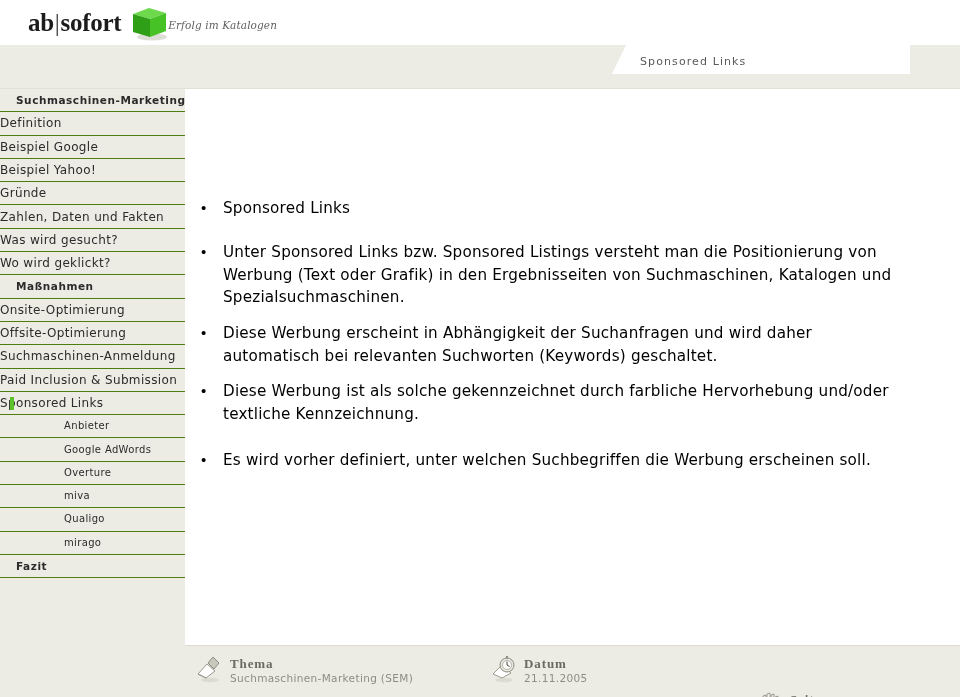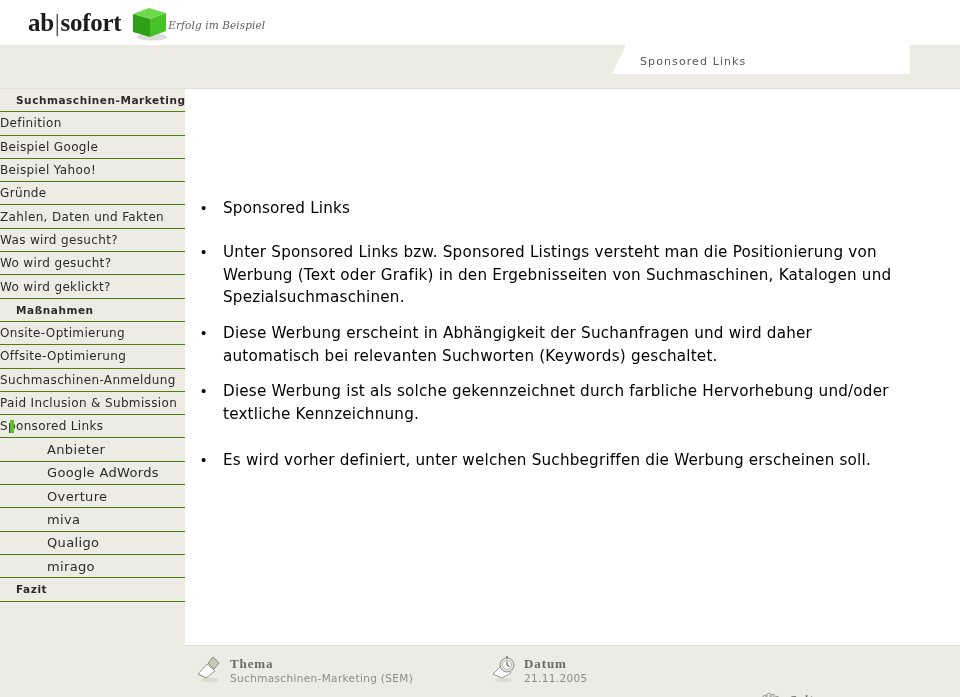--- a/index.html
+++ b/index.html
@@ -101,21 +101,21 @@
     border-bottom: 1px solid #4d7c0f;
     display: flex;
     align-items: center;
     color: #2b2b2b;
     white-space: nowrap;
     font-family: "DejaVu Sans", sans-serif;
   }
   .nav-item .lbl { line-height: 1; }
   .lvl0 { font-size: 10.5px; font-weight: bold; padding-left: 16px; letter-spacing: 0.55px; }
   .lvl1 { font-size: 12px; letter-spacing: 0.35px; }
-  .lvl2 { font-size: 13px; padding-left: 47px; letter-spacing: 0.35px; }
+  .lvl2 { font-size: 10px; padding-left: 64px; letter-spacing: 0.35px; }
   .nav-item .marker {
     position: absolute;
     left: 10px; top: 5px;
     width: 4px; height: 13px;
     background: #5cc22c;
     display: none;
   }
   .nav-item.current .marker { display: block; }
 
   
@@ -203,21 +203,21 @@
   <div id="logo">
     <div id="logo-text"><span>ab</span><span class="bar">|</span><span>sofort</span></div>
     <div id="logo-cube-wrap">
       <svg id="logo-cube" viewBox="0 0 40 36">
         <ellipse cx="22" cy="31" rx="15" ry="3.5" fill="#d8d8d2" opacity="0.85"></ellipse>
         <polygon points="3,8 19,2 36,7 20,13" fill="#6fd94e"></polygon>
         <polygon points="3,8 20,13 20,31 3,26" fill="#2f9f18"></polygon>
         <polygon points="20,13 36,7 36,25 20,31" fill="#46c227"></polygon>
       </svg>
     </div>
-    <div id="logo-tagline">Erfolg im Beispiel</div>
+    <div id="logo-tagline">Erfolg im Katalogen</div>
   </div>
 </div>
 
 <div id="titleband">
   <svg id="tab-shape" viewBox="0 0 298 29" preserveAspectRatio="none">
     <polygon points="14,0 298,0 298,29 0,29" fill="#ffffff"></polygon>
   </svg>
 </div>
 <div id="tab-label">Sponsored Links</div>
 <div id="band-underline"></div>
@@ -236,23 +236,20 @@
       <span class="lbl">Beispiel Yahoo!</span>
     </div>
     <div class="nav-item lvl1">
       <span class="lbl">Gründe</span>
     </div>
     <div class="nav-item lvl1">
       <span class="lbl">Zahlen, Daten und Fakten</span>
     </div>
     <div class="nav-item lvl1">
       <span class="lbl">Was wird gesucht?</span>
-    </div>
-    <div class="nav-item lvl1">
-      <span class="lbl">Wo wird gesucht?</span>
     </div>
     <div class="nav-item lvl1">
       <span class="lbl">Wo wird geklickt?</span>
     </div>
     <div class="nav-item lvl0">
       <span class="lbl">Maßnahmen</span>
     </div>
     <div class="nav-item lvl1">
       <span class="lbl">Onsite-Optimierung</span>
     </div>

